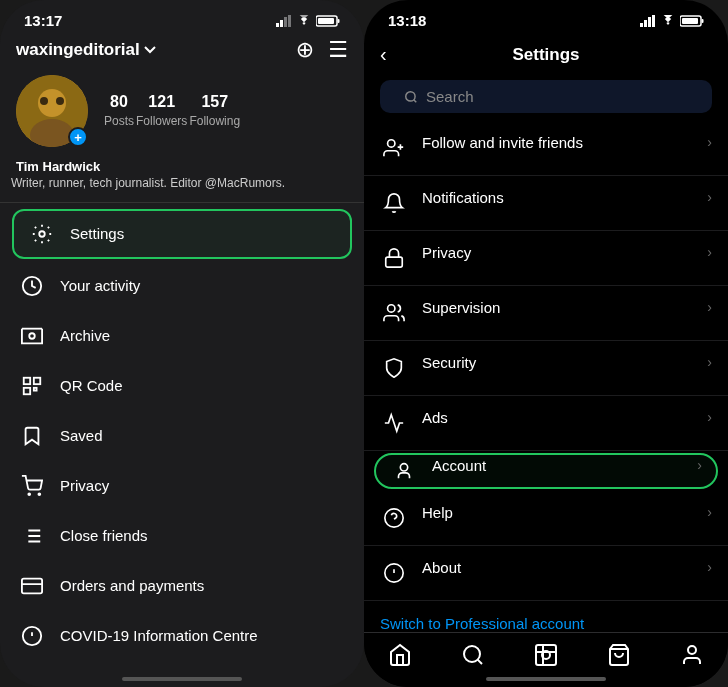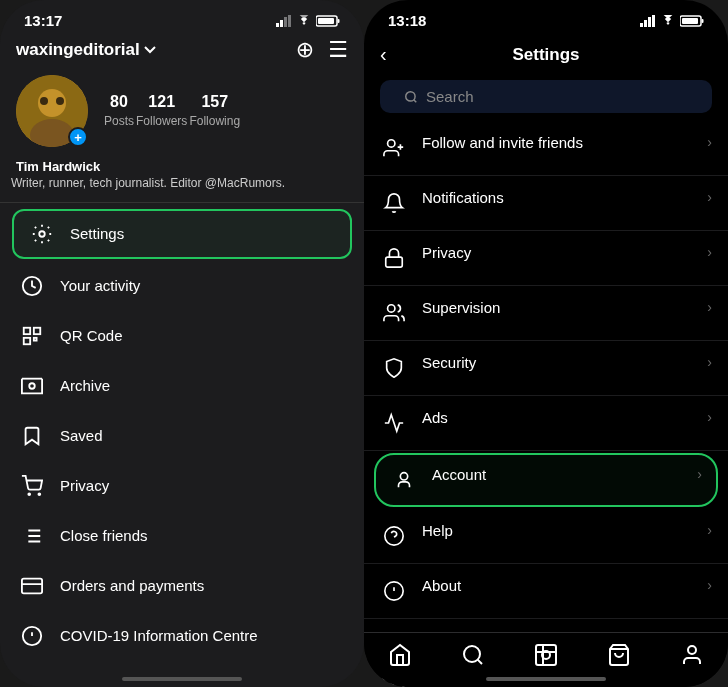--- a/index.html
+++ b/index.html
@@ -169,21 +169,21 @@
       color: #fff;
       font-size: 15px;
       border-bottom: 1px solid #1c1c1e;
       cursor: pointer;
       position: relative;
     }
     .settings-item.highlighted-item {
       border: 2.5px solid #22c55e;
       border-radius: 20px;
       margin: 2px 10px;
-      padding: 11px 14px;
+      padding: 2px 14px;
       background: rgba(34,197,94,0.05);
     }
     .settings-item .s-icon {
       width: 28px;
       height: 28px;
       display: flex;
       align-items: center;
       justify-content: center;
       margin-right: 14px;
       color: #fff;
@@ -331,38 +331,38 @@
           <circle cx="12" cy="12" r="10"></circle>
           <polyline points="12 6 12 12 16 14"></polyline>
         </svg>
     </span>
     <span>Your activity</span>
   </div>
 
   <div class="menu-item">
     <span class="menu-icon">
       <svg width="22" height="22" viewBox="0 0 24 24" fill="none" stroke="white" stroke-width="2">
+          <polyline points="1 4 1 20 23 20 23 4"></polyline>
+          <line x1="1" y1="4" x2="23" y2="4"></line>
+          <circle cx="12" cy="12" r="3"></circle>
+        </svg>
+    </span>
+    <span>Archive</span>
+  </div>
+
+  <div class="menu-item">
+    <span class="menu-icon">
+      <svg width="22" height="22" viewBox="0 0 24 24" fill="none" stroke="white" stroke-width="2">
           <rect x="3" y="3" width="7" height="7"></rect>
           <rect x="14" y="3" width="7" height="7"></rect>
           <rect x="3" y="14" width="7" height="7"></rect>
           <rect x="14" y="14" width="3" height="3"></rect>
         </svg>
     </span>
     <span>QR Code</span>
-  </div>
-
-  <div class="menu-item">
-    <span class="menu-icon">
-      <svg width="22" height="22" viewBox="0 0 24 24" fill="none" stroke="white" stroke-width="2">
-          <polyline points="1 4 1 20 23 20 23 4"></polyline>
-          <line x1="1" y1="4" x2="23" y2="4"></line>
-          <circle cx="12" cy="12" r="3"></circle>
-        </svg>
-    </span>
-    <span>Archive</span>
   </div>
 
   <div class="menu-item">
     <span class="menu-icon">
       <svg width="22" height="22" viewBox="0 0 24 24" fill="none" stroke="white" stroke-width="2">
           <path d="M19 21l-7-5-7 5V5a2 2 0 012-2h10a2 2 0 012 2z"></path>
         </svg>
     </span>
     <span>Saved</span>
   </div>

